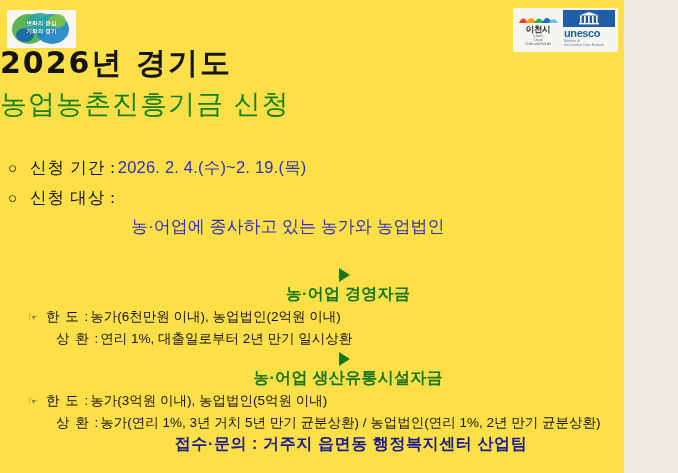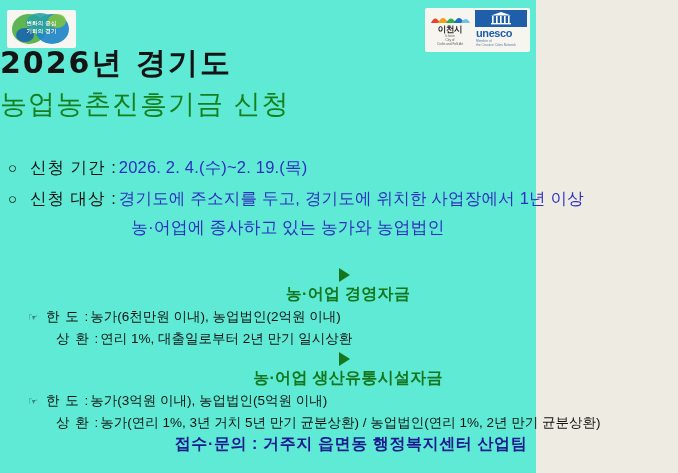--- a/index.html
+++ b/index.html
@@ -9,23 +9,24 @@
   body {
     width: 678px;
     height: 473px;
     background: #eeebe3;
     font-family: "Liberation Sans", "DejaVu Sans", sans-serif;
     overflow: hidden;
     position: relative;
   }
   .poster {
     position: relative;
-    width: 536px;
+    width: 580px;
     height: 473px;
-    background: #5eead4;
+    background: #fde047;
+    padding-left: 44px;
   }
 
   
   .logo-gg {
     position: absolute;
     left: 7px;
     top: 10px;
     width: 69px;
     height: 38px;
     background: #f7f6f1;
@@ -163,20 +164,21 @@
     color: #111111;
     font-size: 15px;
     width: 22px;
     flex: 0 0 22px;
     text-align: left;
   }
   .b-label {
     color: #111111;
     letter-spacing: 1px;
     margin-right: 2px;
+    font-family: Liberation Serif, serif;
   }
   .b-value {
     color: #2f2fbf;
     letter-spacing: 0.2px;
     text-align: center;
   }
   .b-cont {
     color: #2f2fbf;
     font-size: 17px;
     line-height: 28px;
@@ -307,21 +309,20 @@
 
     <div class="b-row">
       <span class="b-bullet">○</span>
       <span class="b-label">신청 기간 :</span>
       <span class="b-value">2026. 2. 4.(수)~2. 19.(목)</span>
     </div>
 
     <div class="b-row">
       <span class="b-bullet">○</span>
       <span class="b-label">신청 대상 :</span>
-      <span class="b-value">경기도에 주소지를 두고, 경기도에 위치한 사업장에서 1년 이상</span>
     </div>
     <div class="b-cont">농·어업에 종사하고 있는 농가와 농업법인</div>
   </div>
 
   <div class="sections">
 
     <div class="sec">
       <div class="sec-head">
         <span class="tri"></span>
         <span>농·어업 경영자금</span>

